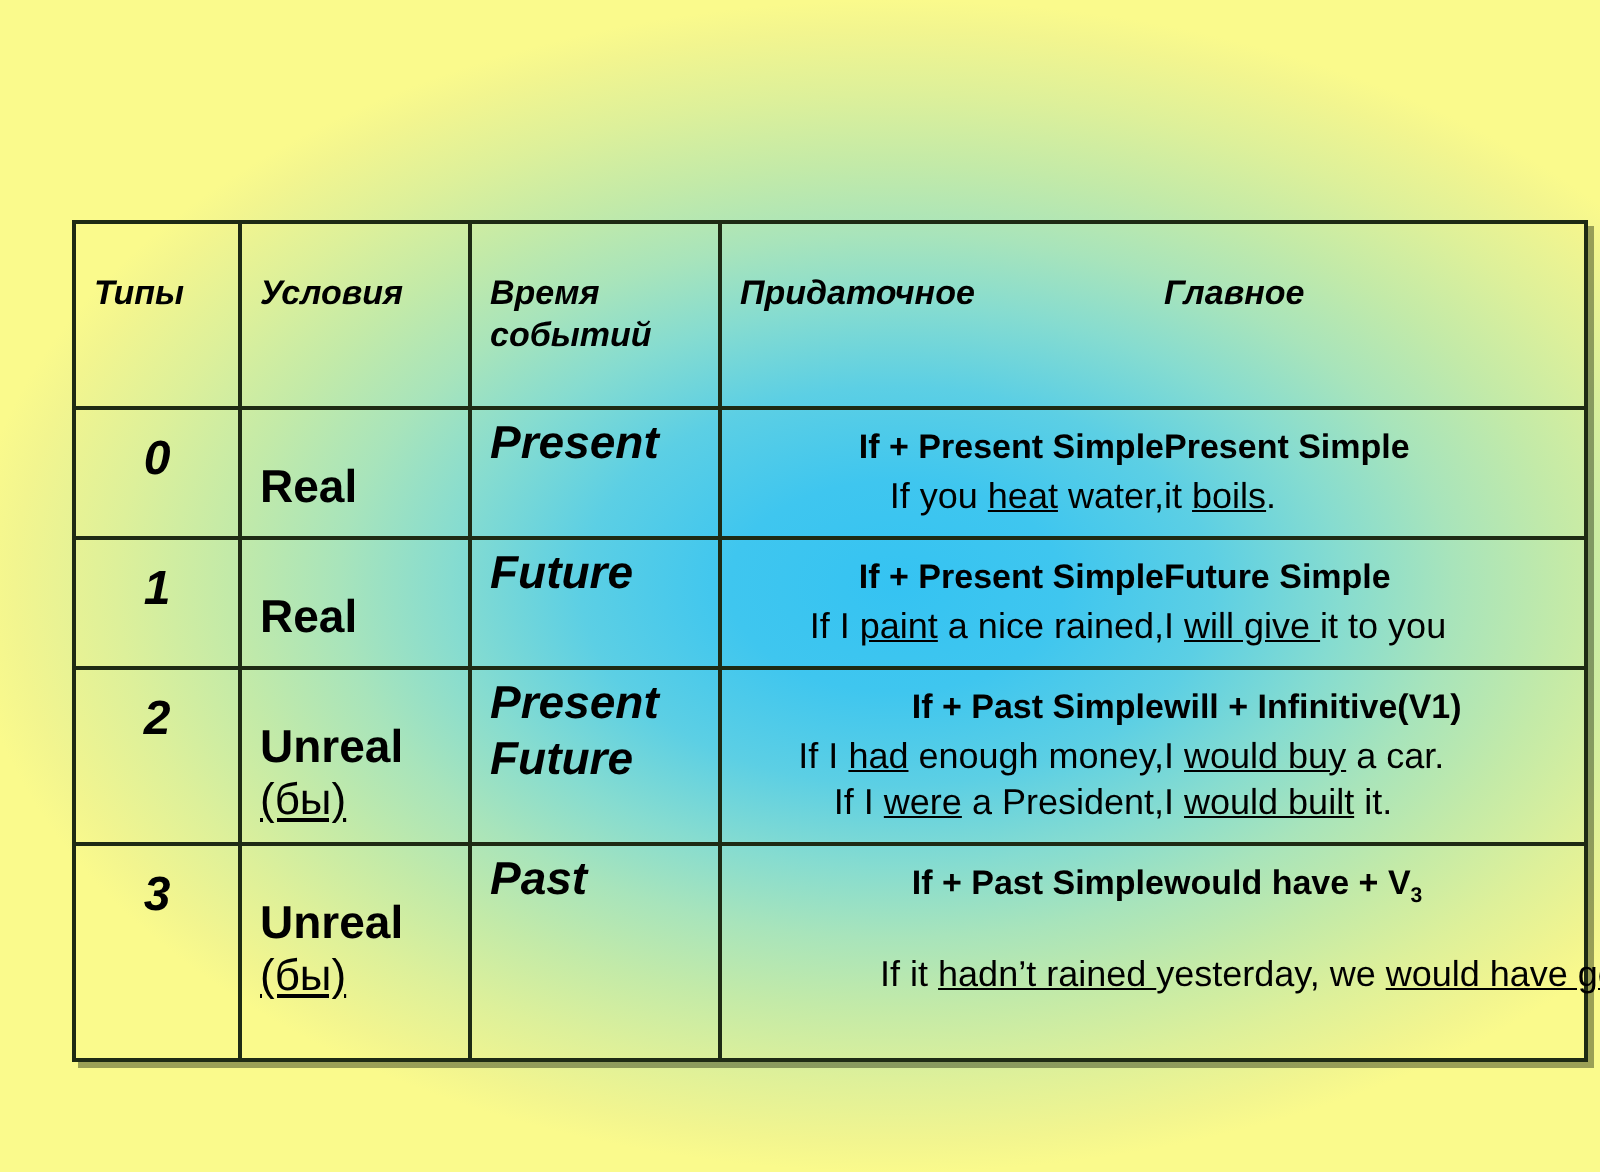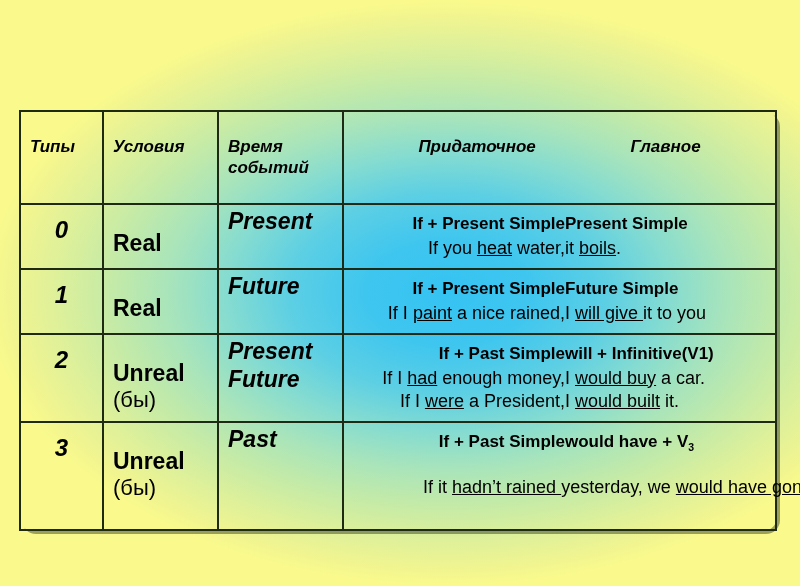--- a/index.html
+++ b/index.html
@@ -28,27 +28,26 @@
         #a8e4bb 60%,
         #c3eaa8 72%,
         #ddf09a 84%,
         #f2f58f 95%,
         #fafa8c 100%);
   }
 
   
   #grammar-table {
     position: absolute;
-    left: 19px;
+    left: 36px;
     top: 110px;
     width: 756px;
     border-collapse: collapse;
     table-layout: fixed;
     box-shadow: 3px 3px 0 rgba(40, 50, 20, .45);
-    border-radius: 14px;
   }
   #grammar-table td {
     border: 2px solid #1e2a14;
     padding: 0;
     vertical-align: top;
     background: transparent;
     color: #000;
   }
   .cell-inner {
     padding: 6px 9px 7px 9px;
@@ -65,21 +64,20 @@
   .hdr .cell-inner {
     padding-top: 25px;
     padding-bottom: 25px;
     font-style: italic;
     font-weight: bold;
     font-size: 17px;
   }
   .hdr-types   { font-size: 16px; }
   .hdr-clause-wrap {
     display: flex;
-    justify-content: center;
   }
   .hdr-sub { width: 212px; flex: none; }
   .hdr-main-lbl { }
 
   
   .num .cell-inner {
     text-align: center;
     font-weight: bold;
     font-style: italic;
     font-size: 24px;
@@ -87,20 +85,21 @@
   }
   .cond .cell-inner {
     font-weight: bold;
     font-size: 23px;
     padding-top: 24px;
   }
   .cond .sub-word {
     display: block;
     font-size: 22px;
     font-weight: normal;
+    text-decoration: underline;
   }
   .time .cell-inner {
     font-weight: bold;
     font-style: italic;
     font-size: 23px;
     padding-top: 2px;
   }
   .time .line2 { display: block; }
 
   .detail .cell-inner {

